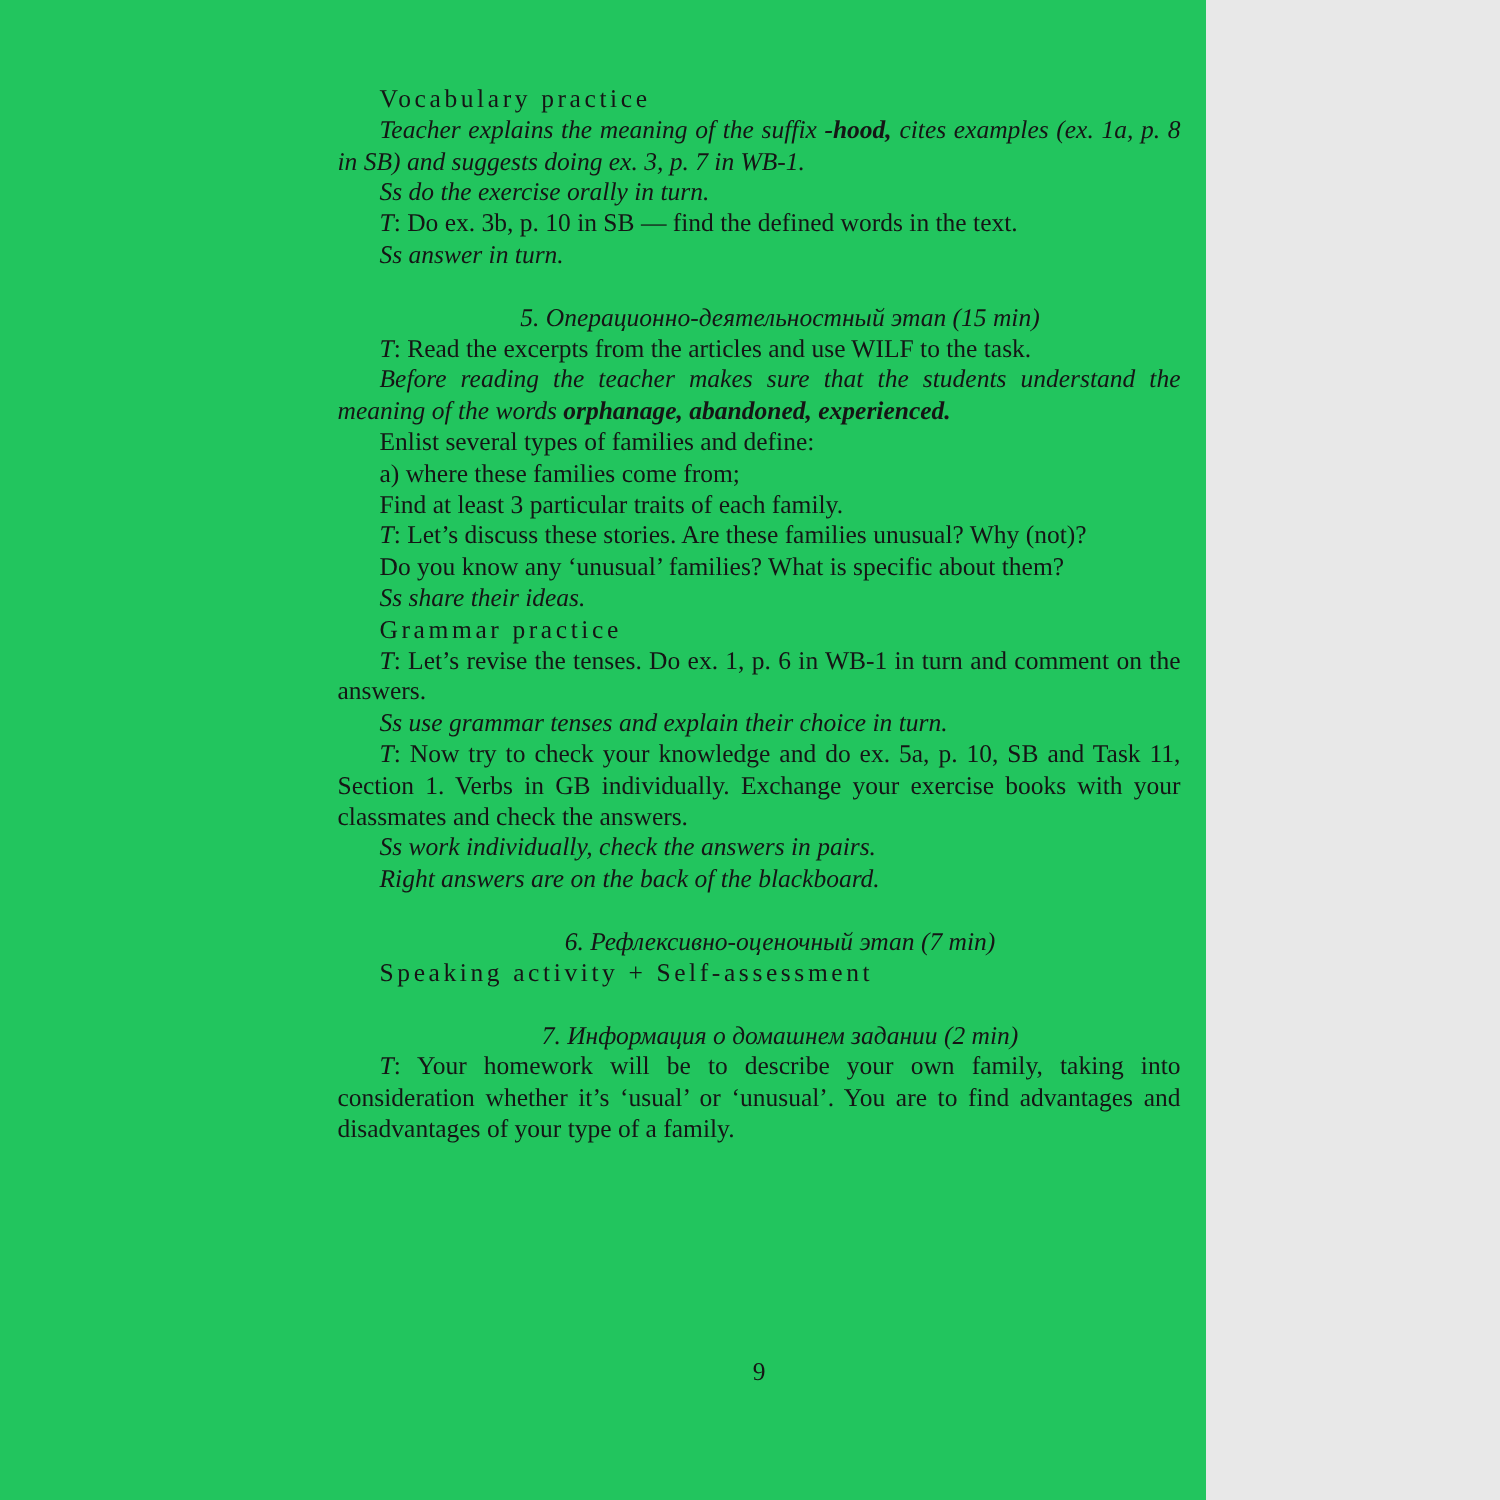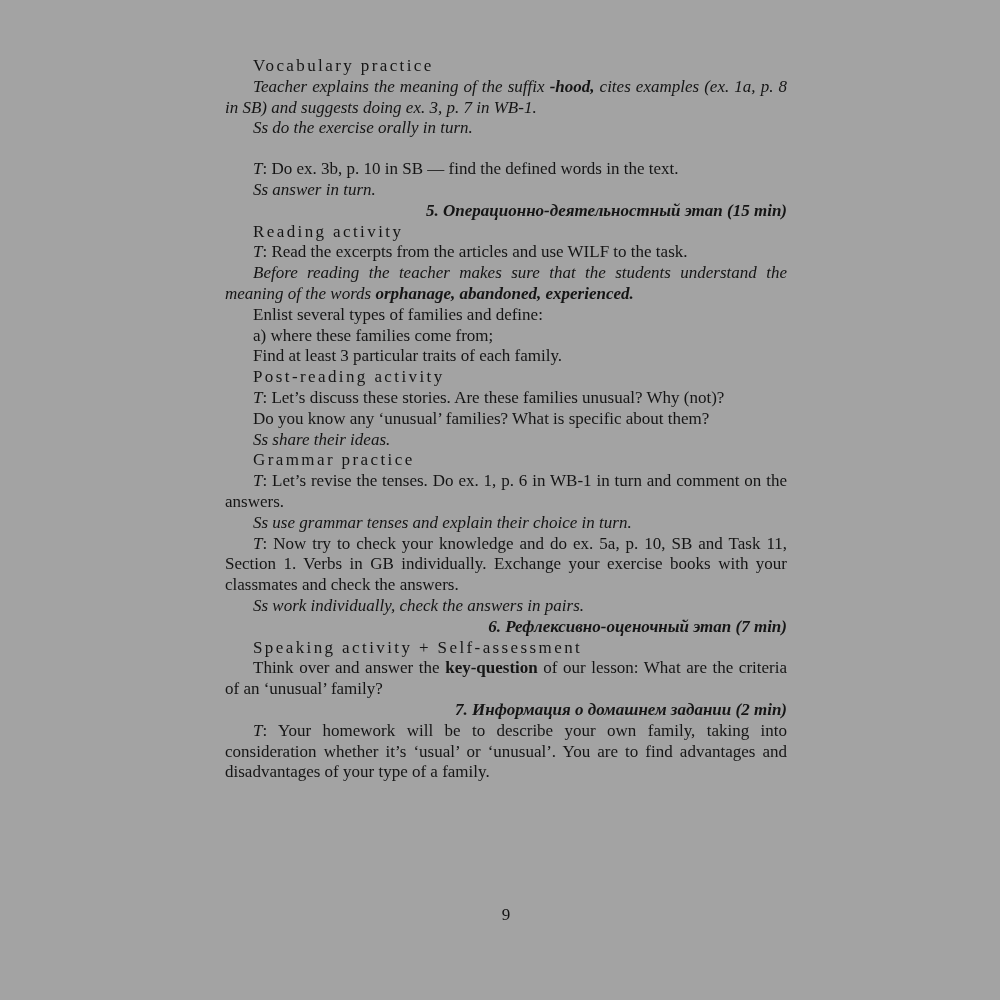--- a/index.html
+++ b/index.html
@@ -3,48 +3,48 @@
 <meta charset="utf-8">
 <style>
   html,body{margin:0;padding:0;}
   body{
     width:1000px;height:1000px;
     background:#e8e8e8;
     font-family:"Liberation Serif","DejaVu Serif",serif;
   }
   .page{
     position:relative;
-    width:1000px;height:1000px;
-    background:#a3a3a3;
+    width:804px;height:1000px;
+    background:#22c55e;
     overflow:hidden;
     color:#151515;
   }
   .content{
     position:absolute;
     left:225px;top:56px;width:562px;
     font-size:17px;
     line-height:20.8px;
     text-align:justify;
   }
   .content p{
     margin:0;
     text-indent:28px;
   }
   p.spaced{
     letter-spacing:2.4px;
     text-align:left;
     white-space:nowrap;
   }
   p.section{
-    font-weight:bold;
+    font-weight:normal;
     font-style:italic;
-    margin-top:0;
-    text-align:right;
+    margin-top:21px;
+    text-align:center;
   }
-  p.gap{margin-top:20px;}
+  p.gap{margin-top:0;}
   .i{font-style:italic;}
   .b{font-weight:bold;}
   .bi{font-weight:bold;font-style:italic;}
   .pageno{
     position:absolute;
     left:225px;top:905px;width:562px;
     text-align:center;
     font-size:17px;
     color:#151515;
   }
@@ -53,35 +53,33 @@
 <body>
 
 <div class="page">
   <main class="content">
       <p class="spaced"><span>Vocabulary practice</span></p>
       <p class="p"><span class="i">Teacher explains the meaning of the suffix </span><span class="bi">-hood,</span><span class="i"> cites examples (ex. 1a, p. 8 in SB) and suggests doing ex. 3, p. 7 in WB-1.</span></p>
       <p class="p"><span class="i">Ss do the exercise orally in turn.</span></p>
       <p class="p gap"><span class="i">T</span><span>: Do ex. 3b, p. 10 in SB — find the defined words in the text.</span></p>
       <p class="p"><span class="i">Ss answer in turn.</span></p>
       <p class="section"><span>5. Операционно-деятельностный этап (15 min)</span></p>
-      <p class="spaced"><span>Reading activity</span></p>
       <p class="p"><span class="i">T</span><span>: Read the excerpts from the articles and use WILF to the task.</span></p>
       <p class="p"><span class="i">Before reading the teacher makes sure that the students understand the meaning of the words </span><span class="bi">orphanage, abandoned, experienced.</span></p>
       <p class="p"><span>Enlist several types of families and define:</span></p>
       <p class="p"><span>a) where these families come from;</span></p>
       <p class="p"><span>Find at least 3 particular traits of each family.</span></p>
-      <p class="spaced"><span>Post-reading activity</span></p>
       <p class="p"><span class="i">T</span><span>: Let’s discuss these stories. Are these families unusual? Why (not)?</span></p>
       <p class="p"><span>Do you know any ‘unusual’ families? What is specific about them?</span></p>
       <p class="p"><span class="i">Ss share their ideas.</span></p>
       <p class="spaced"><span>Grammar practice</span></p>
       <p class="p"><span class="i">T</span><span>: Let’s revise the tenses. Do ex. 1, p. 6 in WB-1 in turn and comment on the answers.</span></p>
       <p class="p"><span class="i">Ss use grammar tenses and explain their choice in turn.</span></p>
       <p class="p"><span class="i">T</span><span>: Now try to check your knowledge and do ex. 5a, p. 10, SB and Task 11, Section 1. Verbs in GB individually. Exchange your exercise books with your classmates and check the answers.</span></p>
       <p class="p"><span class="i">Ss work individually, check the answers in pairs.</span></p>
+      <p class="p"><span class="i">Right answers are on the back of the blackboard.</span></p>
       <p class="section"><span>6. Рефлексивно-оценочный этап (7 min)</span></p>
       <p class="spaced"><span>Speaking activity + Self-assessment</span></p>
-      <p class="p"><span>Think over and answer the </span><span class="b">key-question</span><span> of our lesson: What are the criteria of an ‘unusual’ family?</span></p>
       <p class="section"><span>7. Информация о домашнем задании (2 min)</span></p>
       <p class="p"><span class="i">T</span><span>: Your homework will be to describe your own family, taking into consideration whether it’s ‘usual’ or ‘unusual’. You are to find advantages and disadvantages of your type of a family.</span></p>
     </main>
   <div class="pageno">9</div>
 </div>
 
 </body></html>

